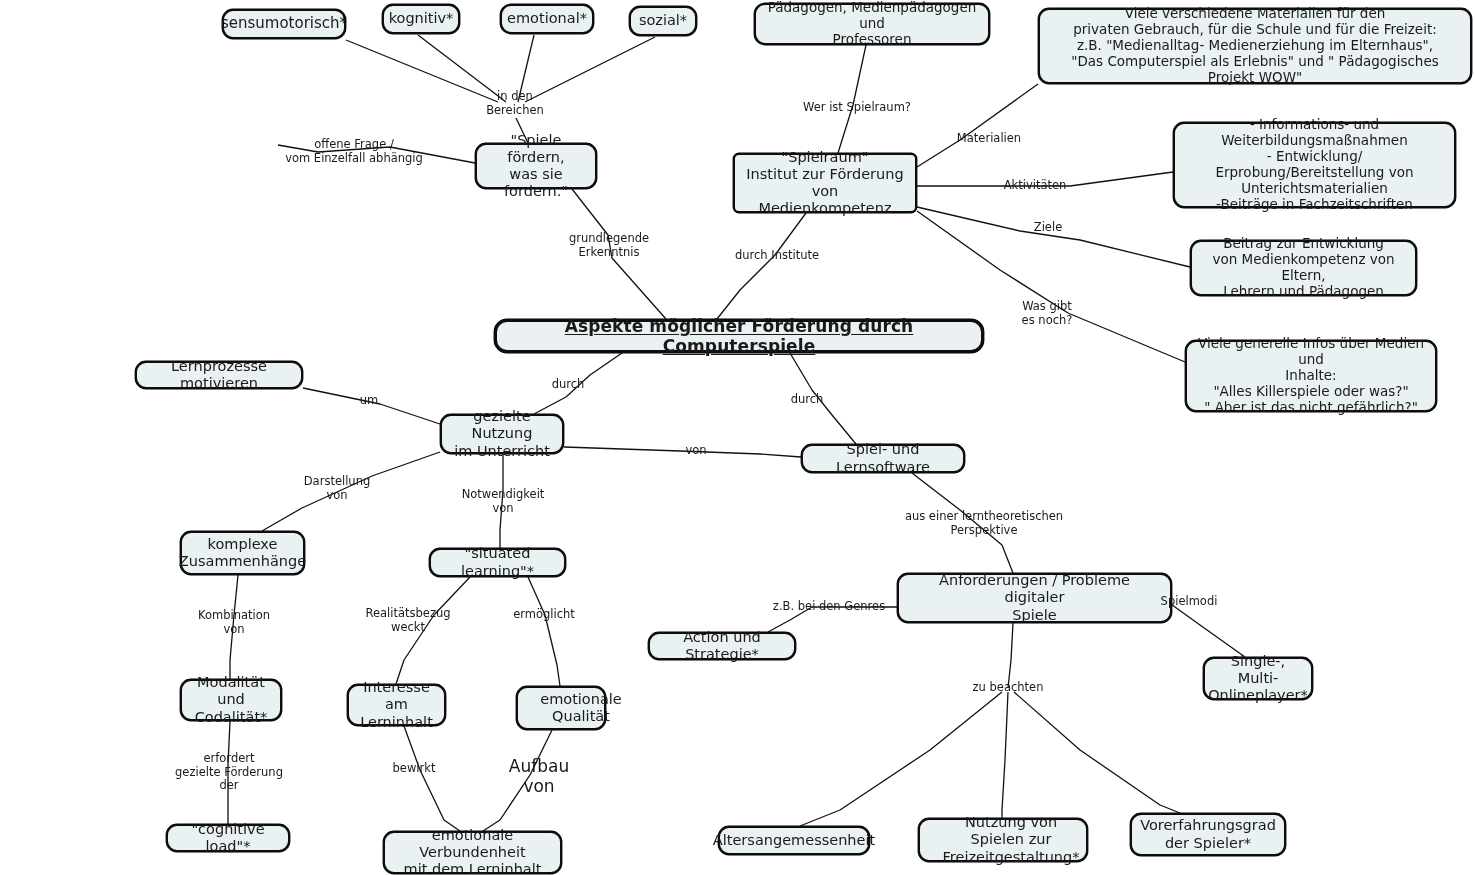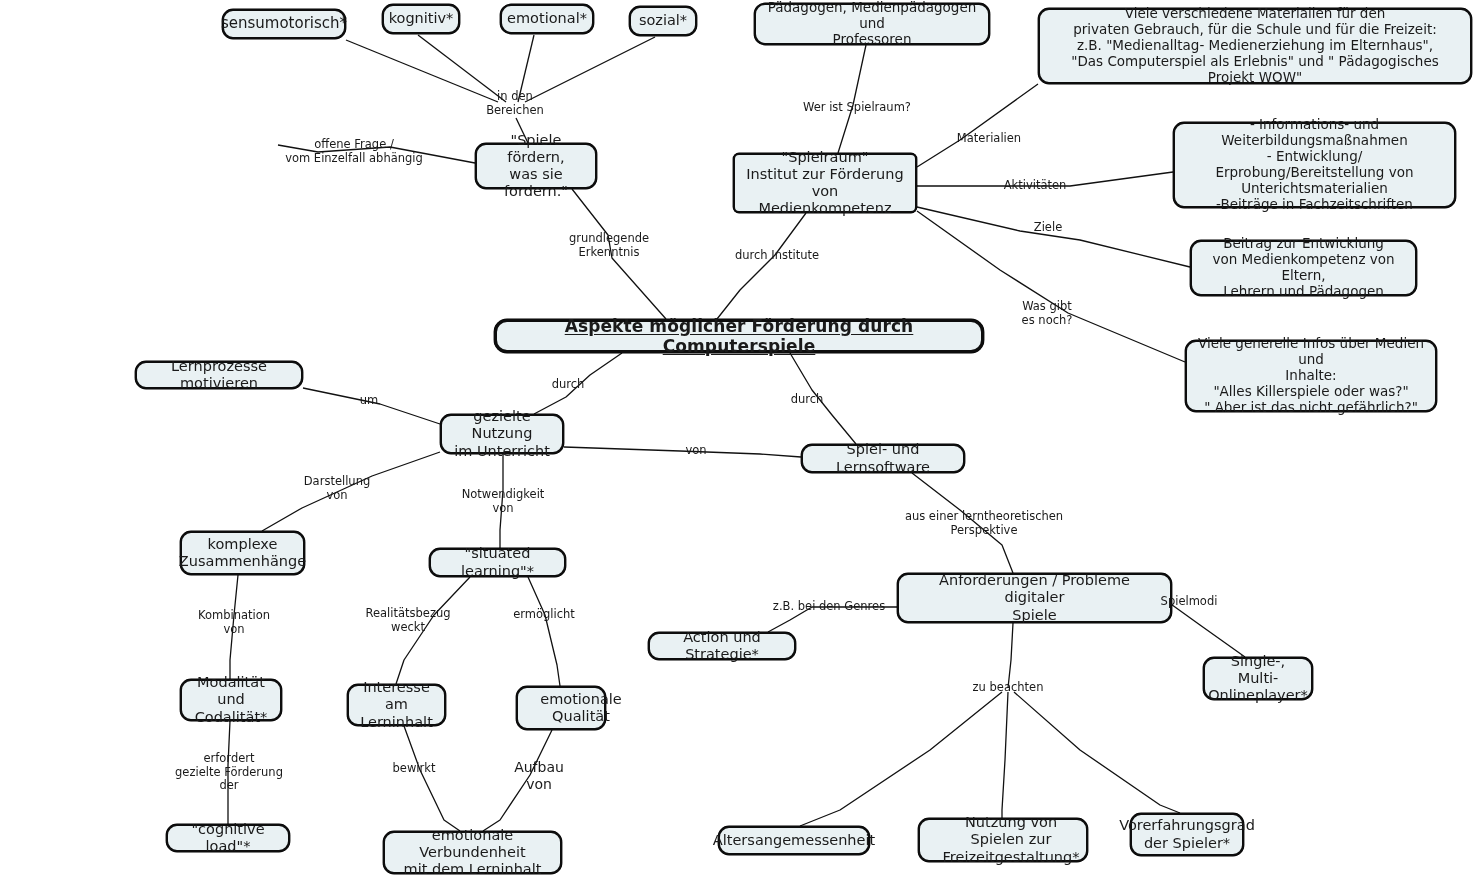--- a/index.html
+++ b/index.html
@@ -128,21 +128,21 @@
     <div class="node" style="left: 347px; top: 684px; width: 99px; height: 42px; font-size: 14.5px;"><span>Interesse am
 Lerninhalt</span></div>
     <div class="node" style="left: 516px; top: 686px; width: 90px; height: 44px; font-size: 14.5px; padding-left: 48px;"><span>emotionale
 Qualität</span></div>
     <div class="node" style="left: 166px; top: 824px; width: 124px; height: 28px; font-size: 14.5px;"><span>"cognitive load"*</span></div>
     <div class="node" style="left: 383px; top: 831px; width: 179px; height: 43px; font-size: 14.5px;"><span>emotionale Verbundenheit
 mit dem Lerninhalt</span></div>
     <div class="node" style="left: 718px; top: 826px; width: 152px; height: 29px; font-size: 14.5px;"><span>Altersangemessenheit</span></div>
     <div class="node" style="left: 918px; top: 818px; width: 170px; height: 44px; font-size: 14.5px; padding-left: 24px;"><span>Nutzung von Spielen zur
 Freizeitgestaltung*</span></div>
-    <div class="node" style="left: 1130px; top: 813px; width: 114px; height: 43px; font-size: 14.5px;"><span>Vorerfahrungsgrad
+    <div class="node" style="left: 1130px; top: 813px; width: 156px; height: 43px; font-size: 14.5px;"><span>Vorerfahrungsgrad
 der Spieler*</span></div>
     <div class="elabel" style="left: 515px; top: 104px; font-size: 11.5px;">in den
 Bereichen</div>
     <div class="elabel" style="left: 857px; top: 108px; font-size: 11.5px;">Wer ist Spielraum?</div>
     <div class="elabel" style="left: 989px; top: 139px; font-size: 11.5px;">Materialien</div>
     <div class="elabel" style="left: 354px; top: 152px; font-size: 11.5px;">offene Frage /
 vom Einzelfall abhängig</div>
     <div class="elabel" style="left: 1035px; top: 186px; font-size: 11.5px;">Aktivitäten</div>
     <div class="elabel" style="left: 1048px; top: 228px; font-size: 11.5px;">Ziele</div>
     <div class="elabel" style="left: 609px; top: 246px; font-size: 11.5px;">grundlegende
@@ -165,15 +165,15 @@
     <div class="elabel" style="left: 234px; top: 623px; font-size: 11.5px;">Kombination
 von</div>
     <div class="elabel" style="left: 408px; top: 621px; font-size: 11.5px;">Realitätsbezug
 weckt</div>
     <div class="elabel" style="left: 544px; top: 615px; font-size: 11.5px;">ermöglicht</div>
     <div class="elabel" style="left: 1008px; top: 688px; font-size: 11.5px;">zu beachten</div>
     <div class="elabel" style="left: 229px; top: 772px; font-size: 11.5px;">erfordert
 gezielte Förderung
 der</div>
     <div class="elabel" style="left: 414px; top: 769px; font-size: 11.5px;">bewirkt</div>
-    <div class="elabel" style="left: 539px; top: 776px; font-size: 14px;">Aufbau
+    <div class="elabel" style="left: 539px; top: 776px; font-size: 17px;">Aufbau
 von</div>
   </div>
 
 </body></html>

